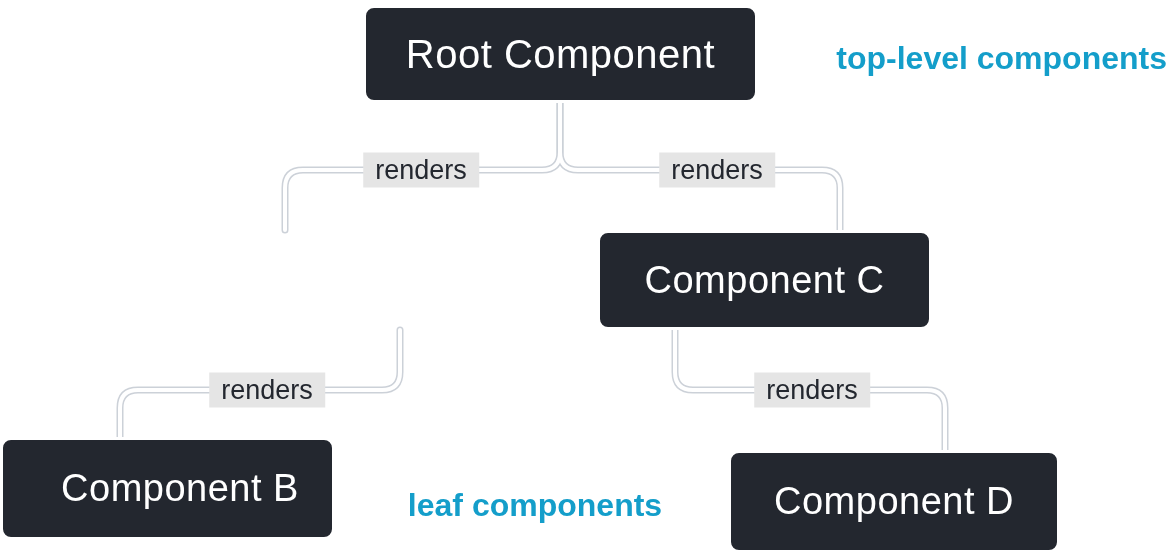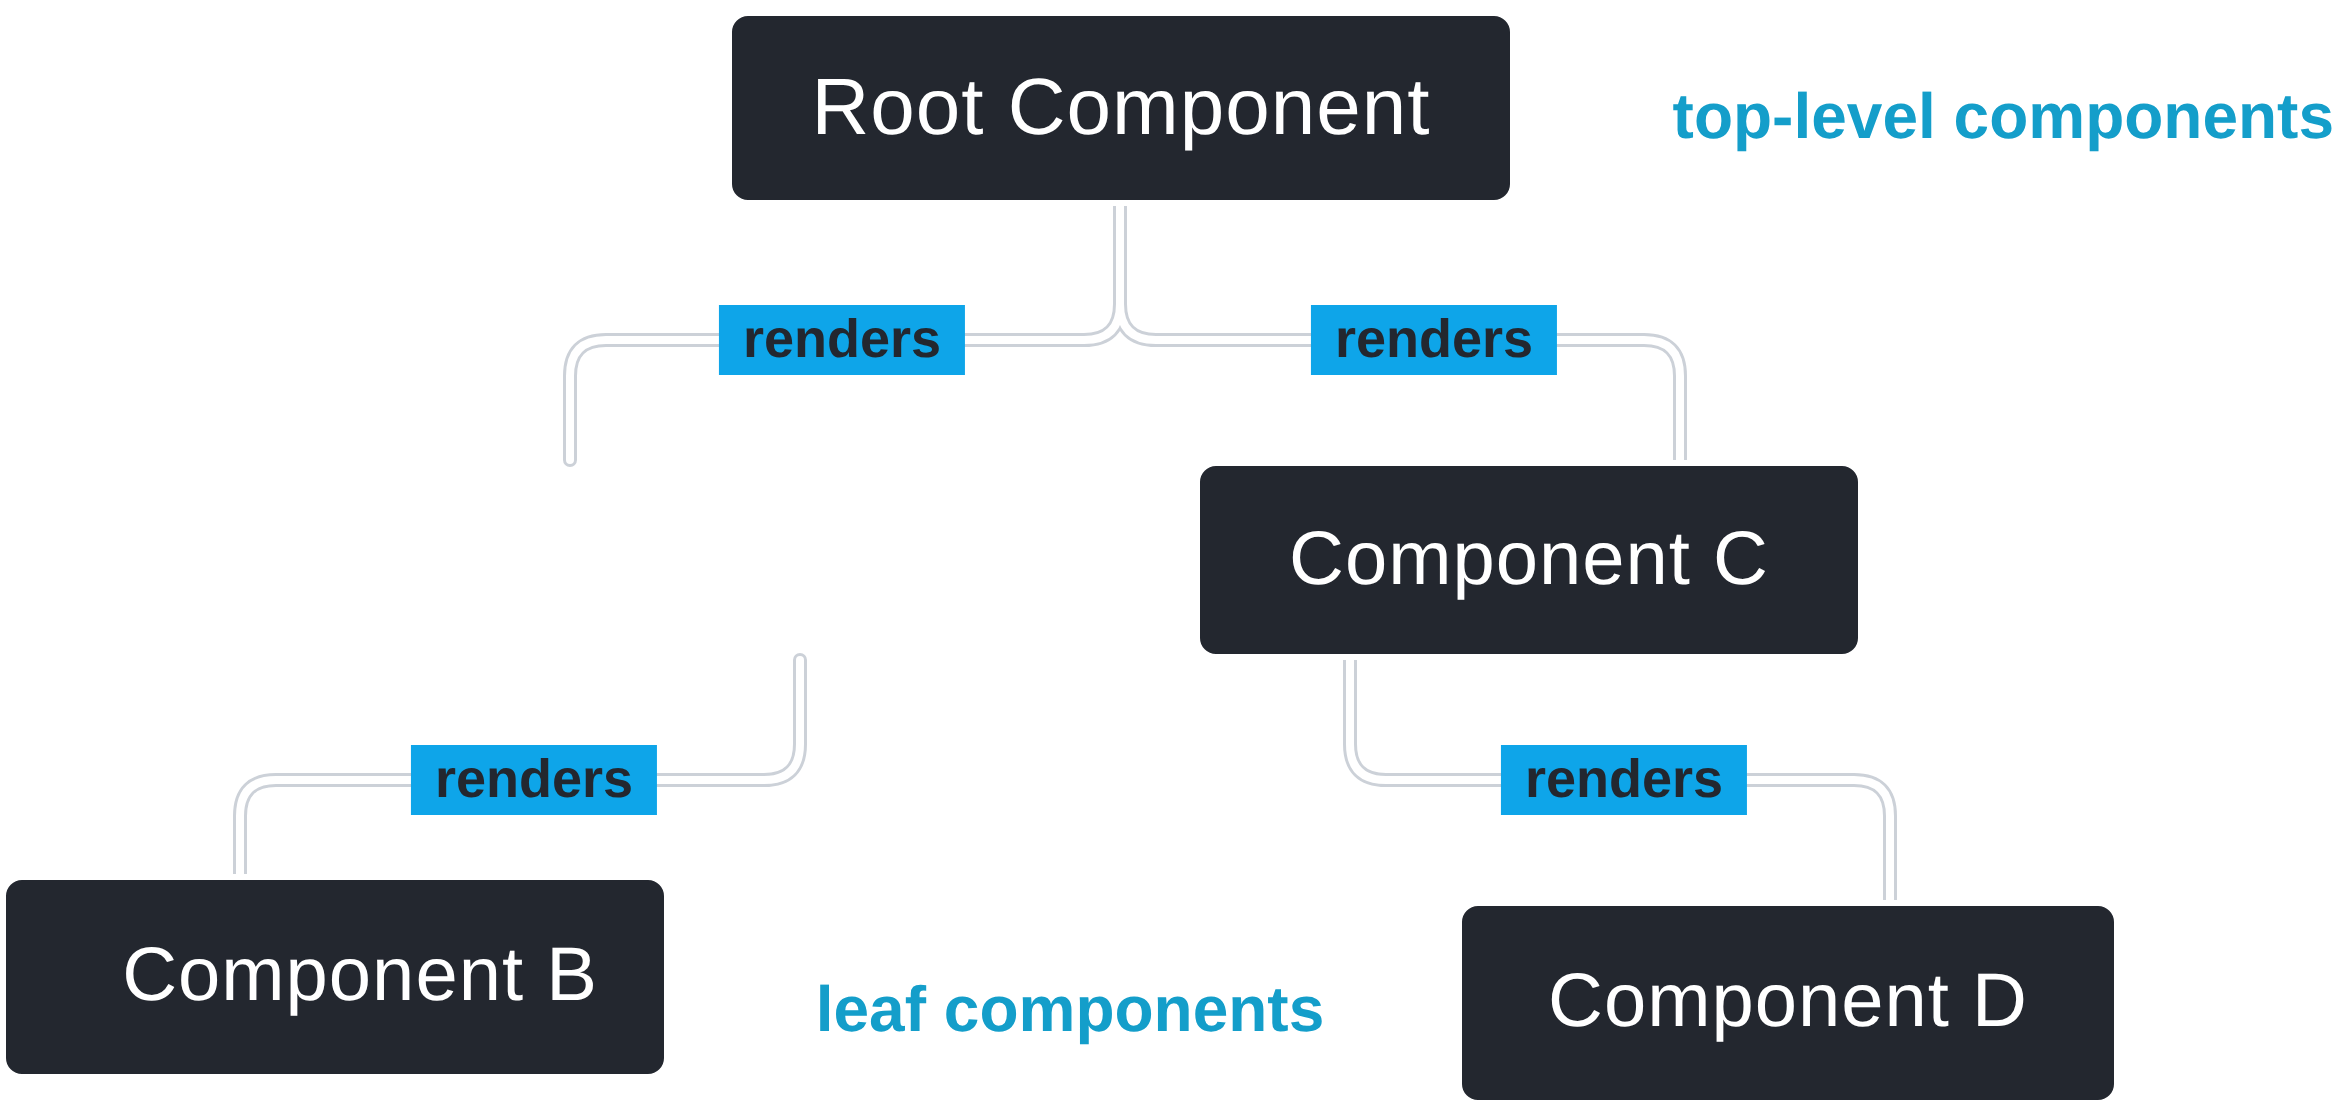--- a/index.html
+++ b/index.html
@@ -51,25 +51,25 @@
     white-space: nowrap;
   }
   .node-root   { left: 363px; top: 5px;   width: 395px; height: 98px;  font-size: 40px; }
   .node-a      { left: 168px; top: 230px; width: 335px; height: 100px; }
   .node-c      { left: 597px; top: 230px; width: 335px; height: 100px; }
   .node-b      { left: 0px;   top: 437px; width: 335px; height: 103px; padding-left: 25px; }
   .node-d      { left: 728px; top: 450px; width: 332px; height: 103px; }
   .edge-label {
     position: absolute;
     transform: translate(-50%, -50%);
-    background: #0ea5e9;
+    background: #e5e5e5;
     padding: 2px 12px;
     color: var(--edge-label, #23272f);
     font-size: 27px;
-    font-weight: 700;
+    font-weight: 400;
     white-space: nowrap;
   }
   .el-root-a { left: 421px; top: 170px; }
   .el-root-c { left: 717px; top: 170px; }
   .el-a-b    { left: 267px; top: 390px; }
   .el-c-d    { left: 812px; top: 390px; }
   .annotation {
     position: absolute;
     color: var(--annotation, #149eca);
     font-size: 32px;

